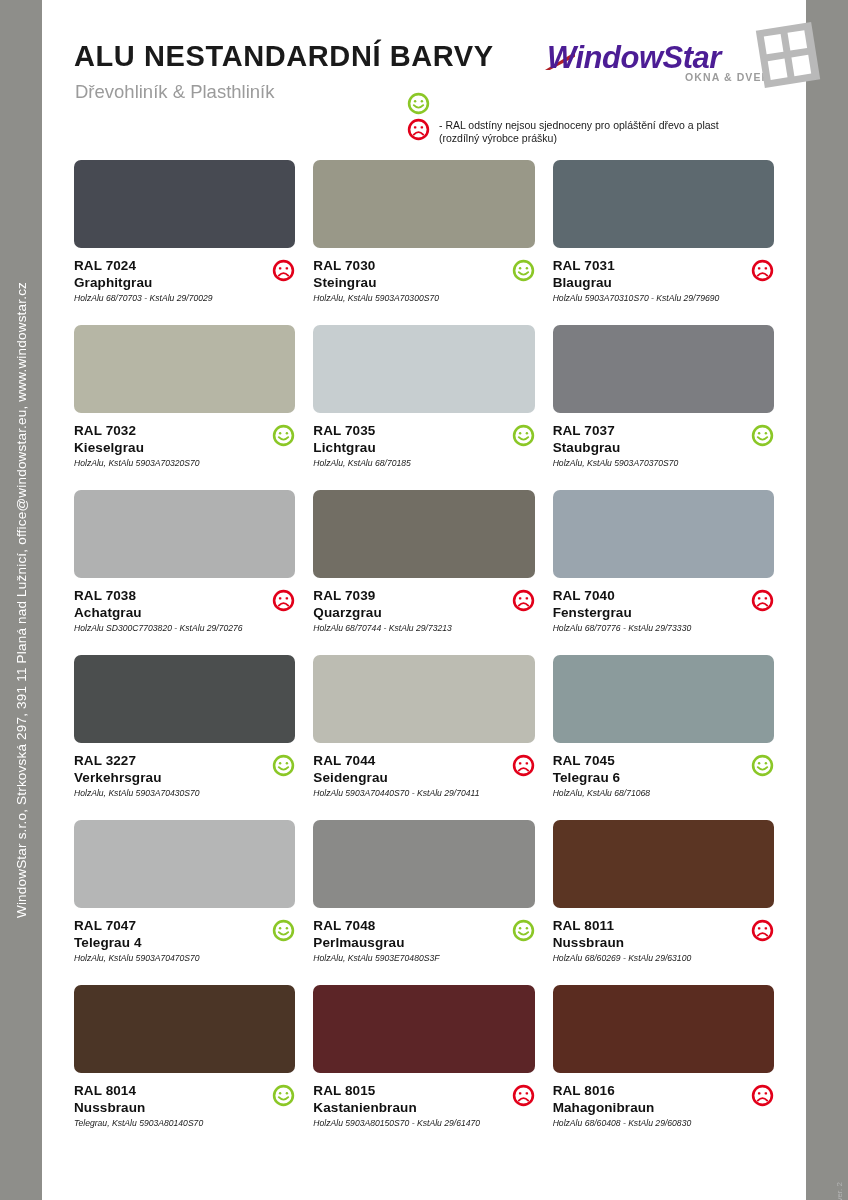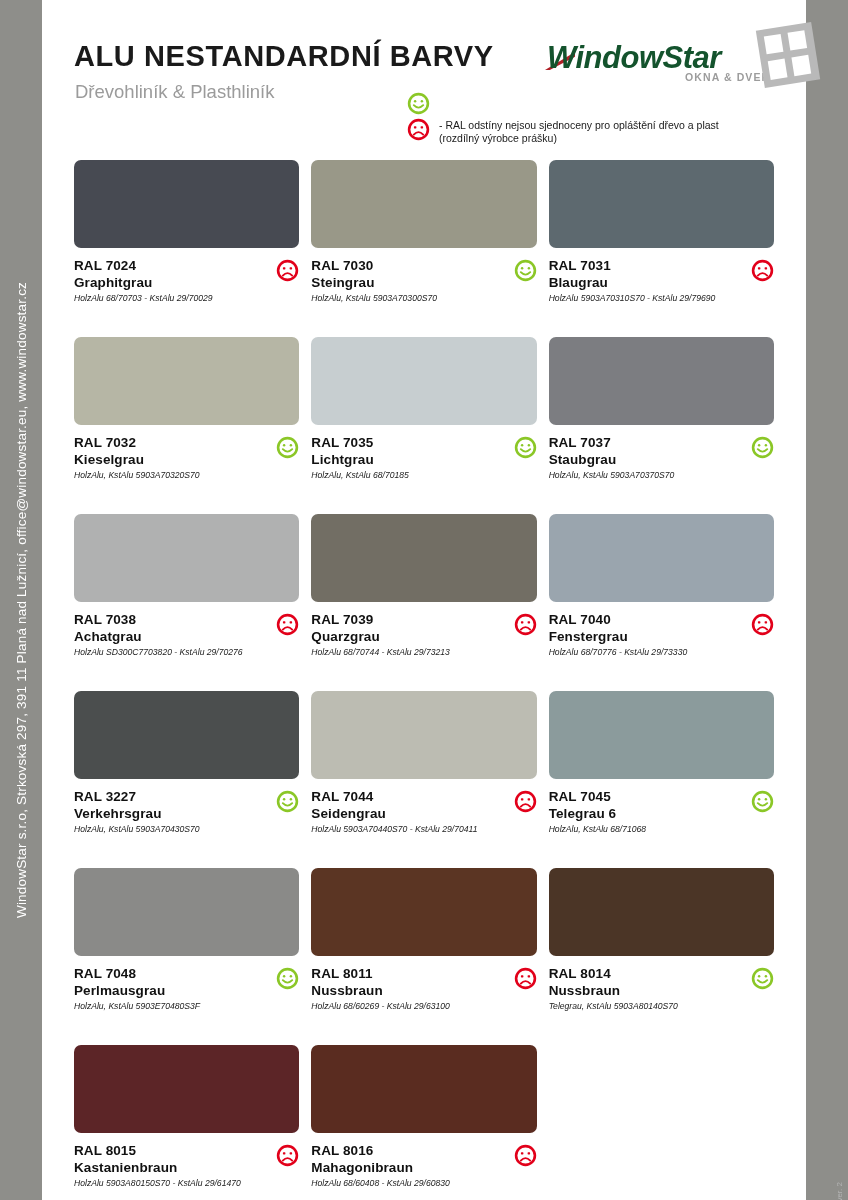--- a/index.html
+++ b/index.html
@@ -41,21 +41,21 @@
   .subtitle {
     position: absolute; left: 33px; top: 81px;
     font-size: 18.5px; color: #9b9b9b; font-weight: 400; text-align: right;
   }
 
   
   .logo { position: absolute; left: 505px; top: 22px; width: 250px; height: 72px; }
   .logo-word {
     position: absolute; left: 0; top: 18px;
     font-size: 31px; font-weight: 700; font-style: italic;
-    color: #14532d; letter-spacing: -0.5px;
+    color: #4c1d95; letter-spacing: -0.5px;
     font-family: "Liberation Sans", sans-serif;
   }
   .logo-swoosh {
     position: absolute; left: -2px; top: 30px; width: 30px; height: 18px;
     background: #b02027;
     clip-path: polygon(0% 100%, 100% 0%, 100% 26%, 16% 100%);
   }
   .logo-sub {
     position: absolute; left: 138px; top: 49px;
     font-size: 10.5px; font-weight: 700; color: #9c9c9c; letter-spacing: 1.1px;
@@ -85,21 +85,20 @@
 
   
   .grid {
     position: absolute; left: 42px; top: 160px;
     width: 764px;
     padding: 0 32px;
     display: grid;
     grid-template-columns: repeat(3, 1fr);
     column-gap: 18px;
     row-gap: 0;
-    gap: 12px;
   }
   .card { position: relative; height: 165px; }
   .card.tight { height: 155px; }
   .swatch {
     width: 100%; height: 88px;
     border-radius: 7px;
   }
   .card-body {
     position: relative; padding-top: 9px; padding-right: 34px;
   }
@@ -343,20 +342,34 @@
           <div class="ral-ref">HolzAlu, KstAlu 68/71068</div>
           <span class="card-face"><svg width="23" height="23" viewBox="0 0 23 23">
               <circle cx="11.5" cy="11.5" r="9.4" fill="#fff" stroke="#8bc727" stroke-width="2.6"></circle>
               <circle cx="8.1" cy="9.3" r="1.25" fill="#8bc727"></circle>
               <circle cx="14.9" cy="9.3" r="1.25" fill="#8bc727"></circle>
               <path d="M6.8 13.2 Q11.5 18.1 16.2 13.2" fill="none" stroke="#8bc727" stroke-width="1.9" stroke-linecap="round"></path>
             </svg></span>
         </div>
       </div>
       <div class="card">
+        <div class="swatch" style="background: rgb(181, 182, 182);"></div>
+        <div class="card-body">
+          <div class="ral-code">RAL 7047</div>
+          <div class="ral-name">Telegrau 4</div>
+          <div class="ral-ref">HolzAlu, KstAlu 5903A70470S70</div>
+          <span class="card-face"><svg width="23" height="23" viewBox="0 0 23 23">
+              <circle cx="11.5" cy="11.5" r="9.4" fill="#fff" stroke="#8bc727" stroke-width="2.6"></circle>
+              <circle cx="8.1" cy="9.3" r="1.25" fill="#8bc727"></circle>
+              <circle cx="14.9" cy="9.3" r="1.25" fill="#8bc727"></circle>
+              <path d="M6.8 13.2 Q11.5 18.1 16.2 13.2" fill="none" stroke="#8bc727" stroke-width="1.9" stroke-linecap="round"></path>
+            </svg></span>
+        </div>
+      </div>
+      <div class="card">
         <div class="swatch" style="background: rgb(138, 138, 136);"></div>
         <div class="card-body">
           <div class="ral-code">RAL 7048</div>
           <div class="ral-name">Perlmausgrau</div>
           <div class="ral-ref">HolzAlu, KstAlu 5903E70480S3F</div>
           <span class="card-face"><svg width="23" height="23" viewBox="0 0 23 23">
               <circle cx="11.5" cy="11.5" r="9.4" fill="#fff" stroke="#8bc727" stroke-width="2.6"></circle>
               <circle cx="8.1" cy="9.3" r="1.25" fill="#8bc727"></circle>
               <circle cx="14.9" cy="9.3" r="1.25" fill="#8bc727"></circle>
               <path d="M6.8 13.2 Q11.5 18.1 16.2 13.2" fill="none" stroke="#8bc727" stroke-width="1.9" stroke-linecap="round"></path>

